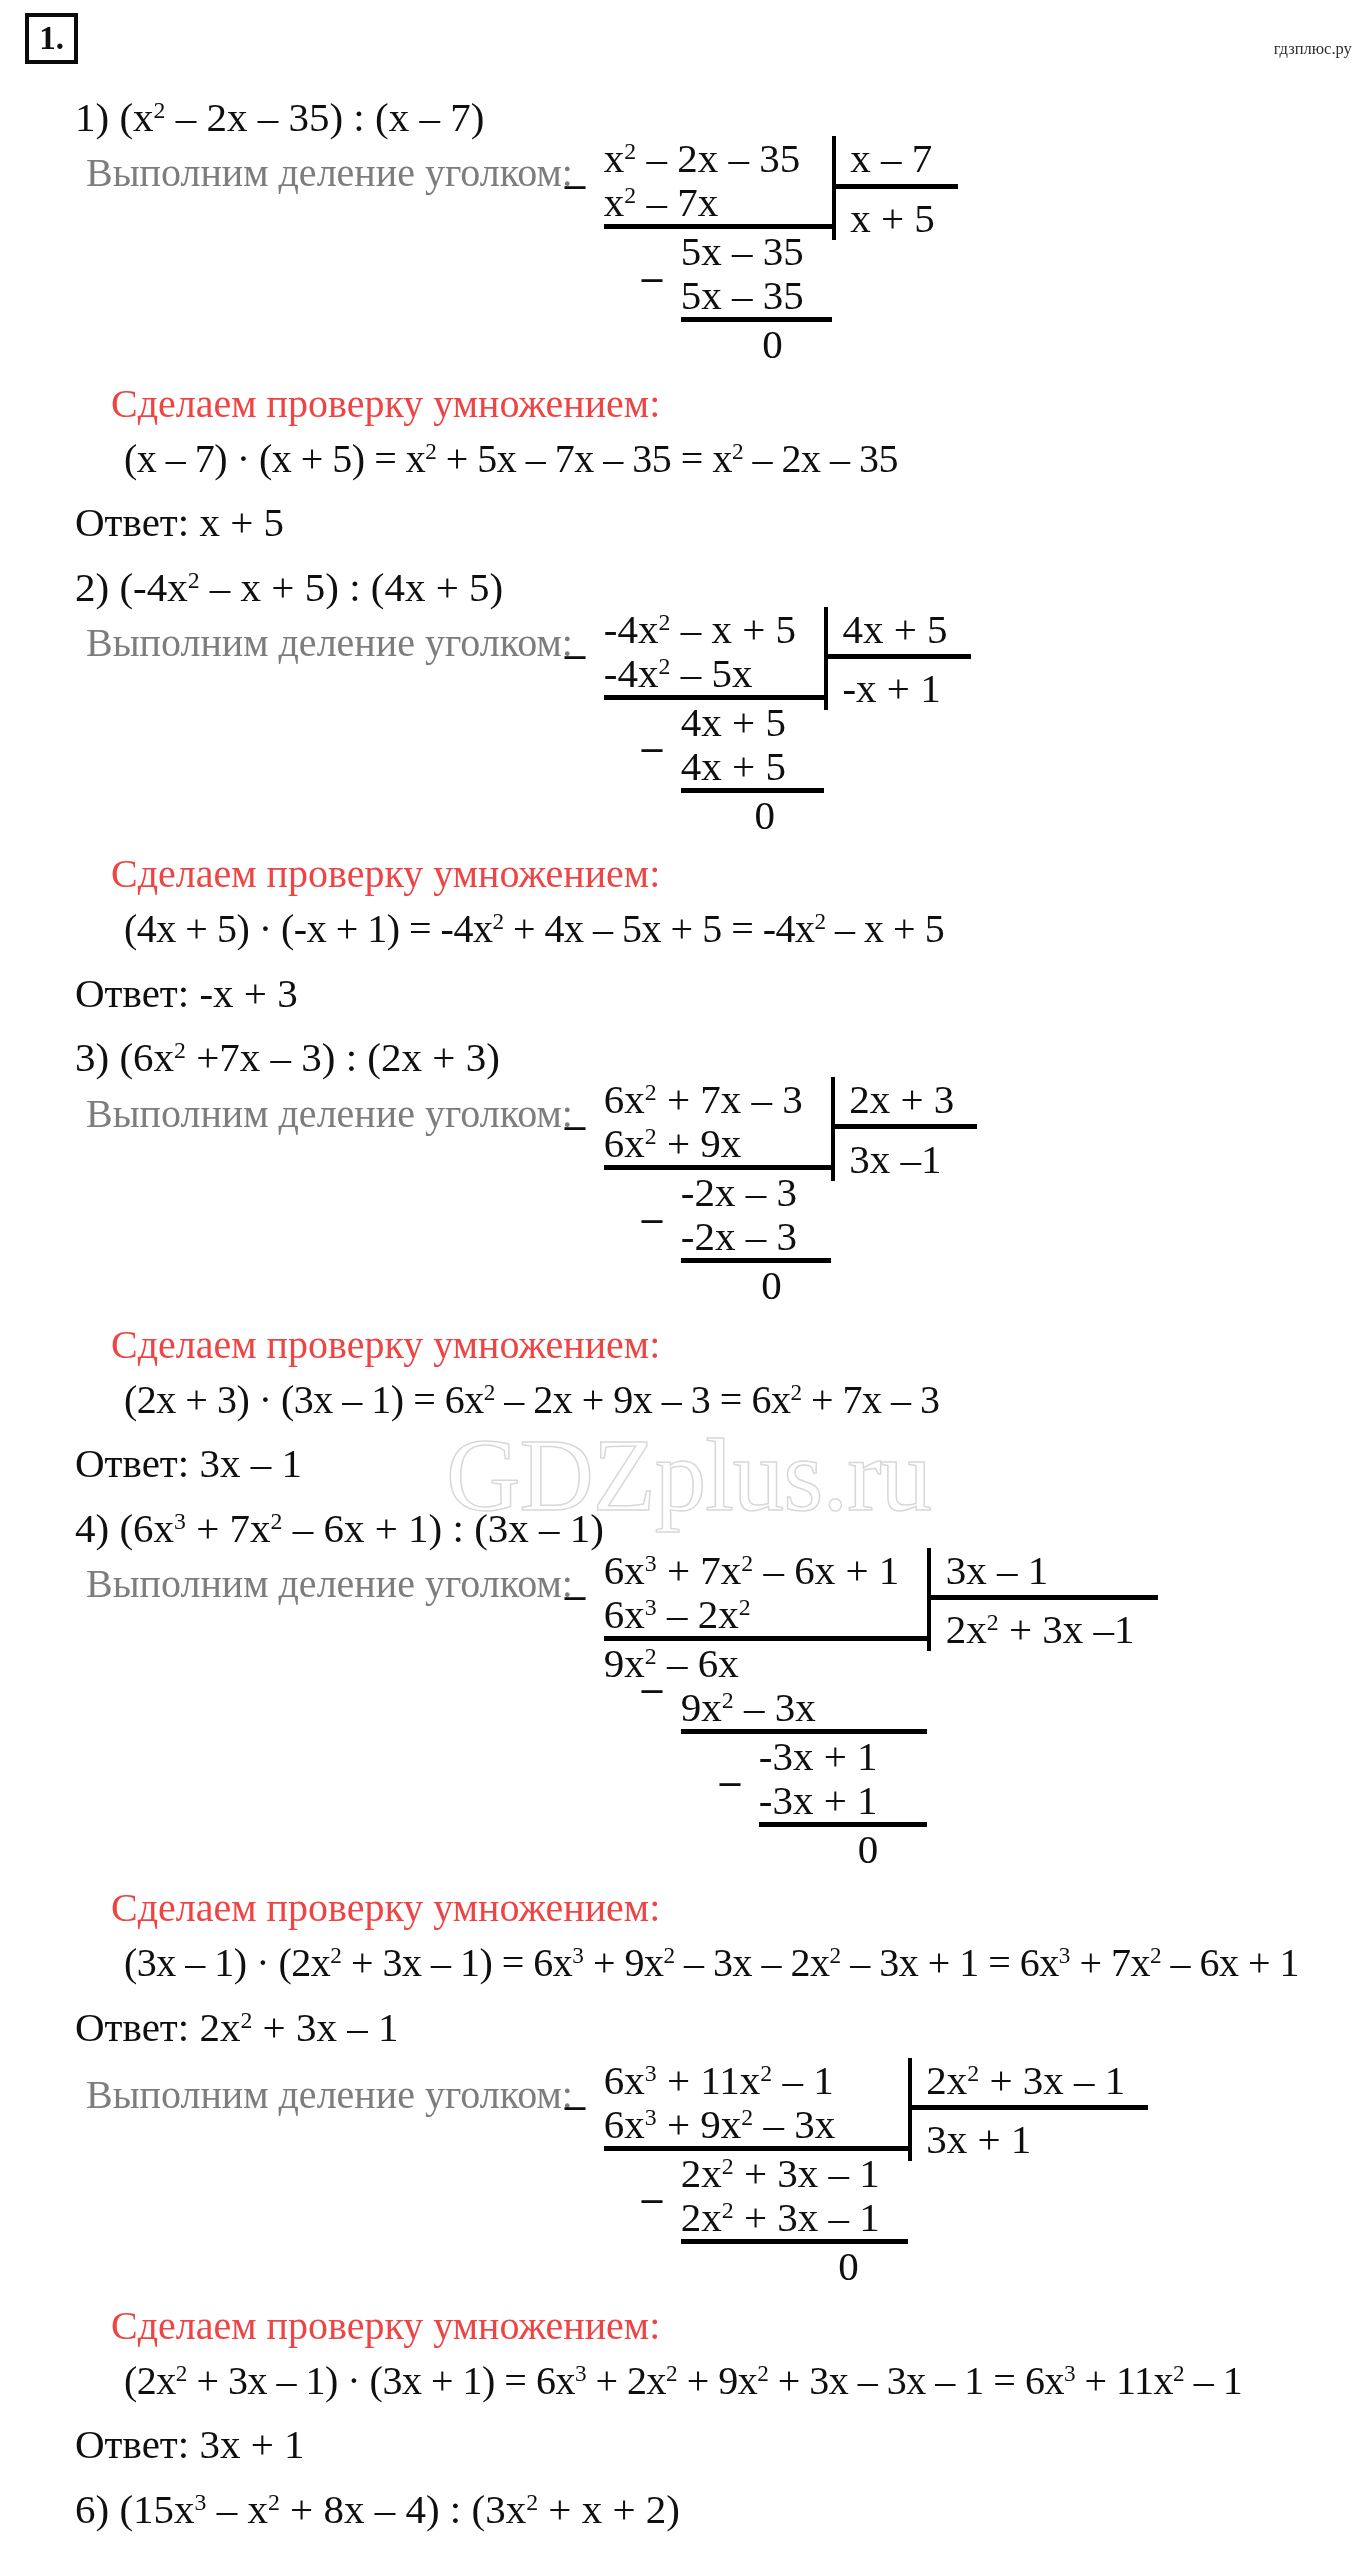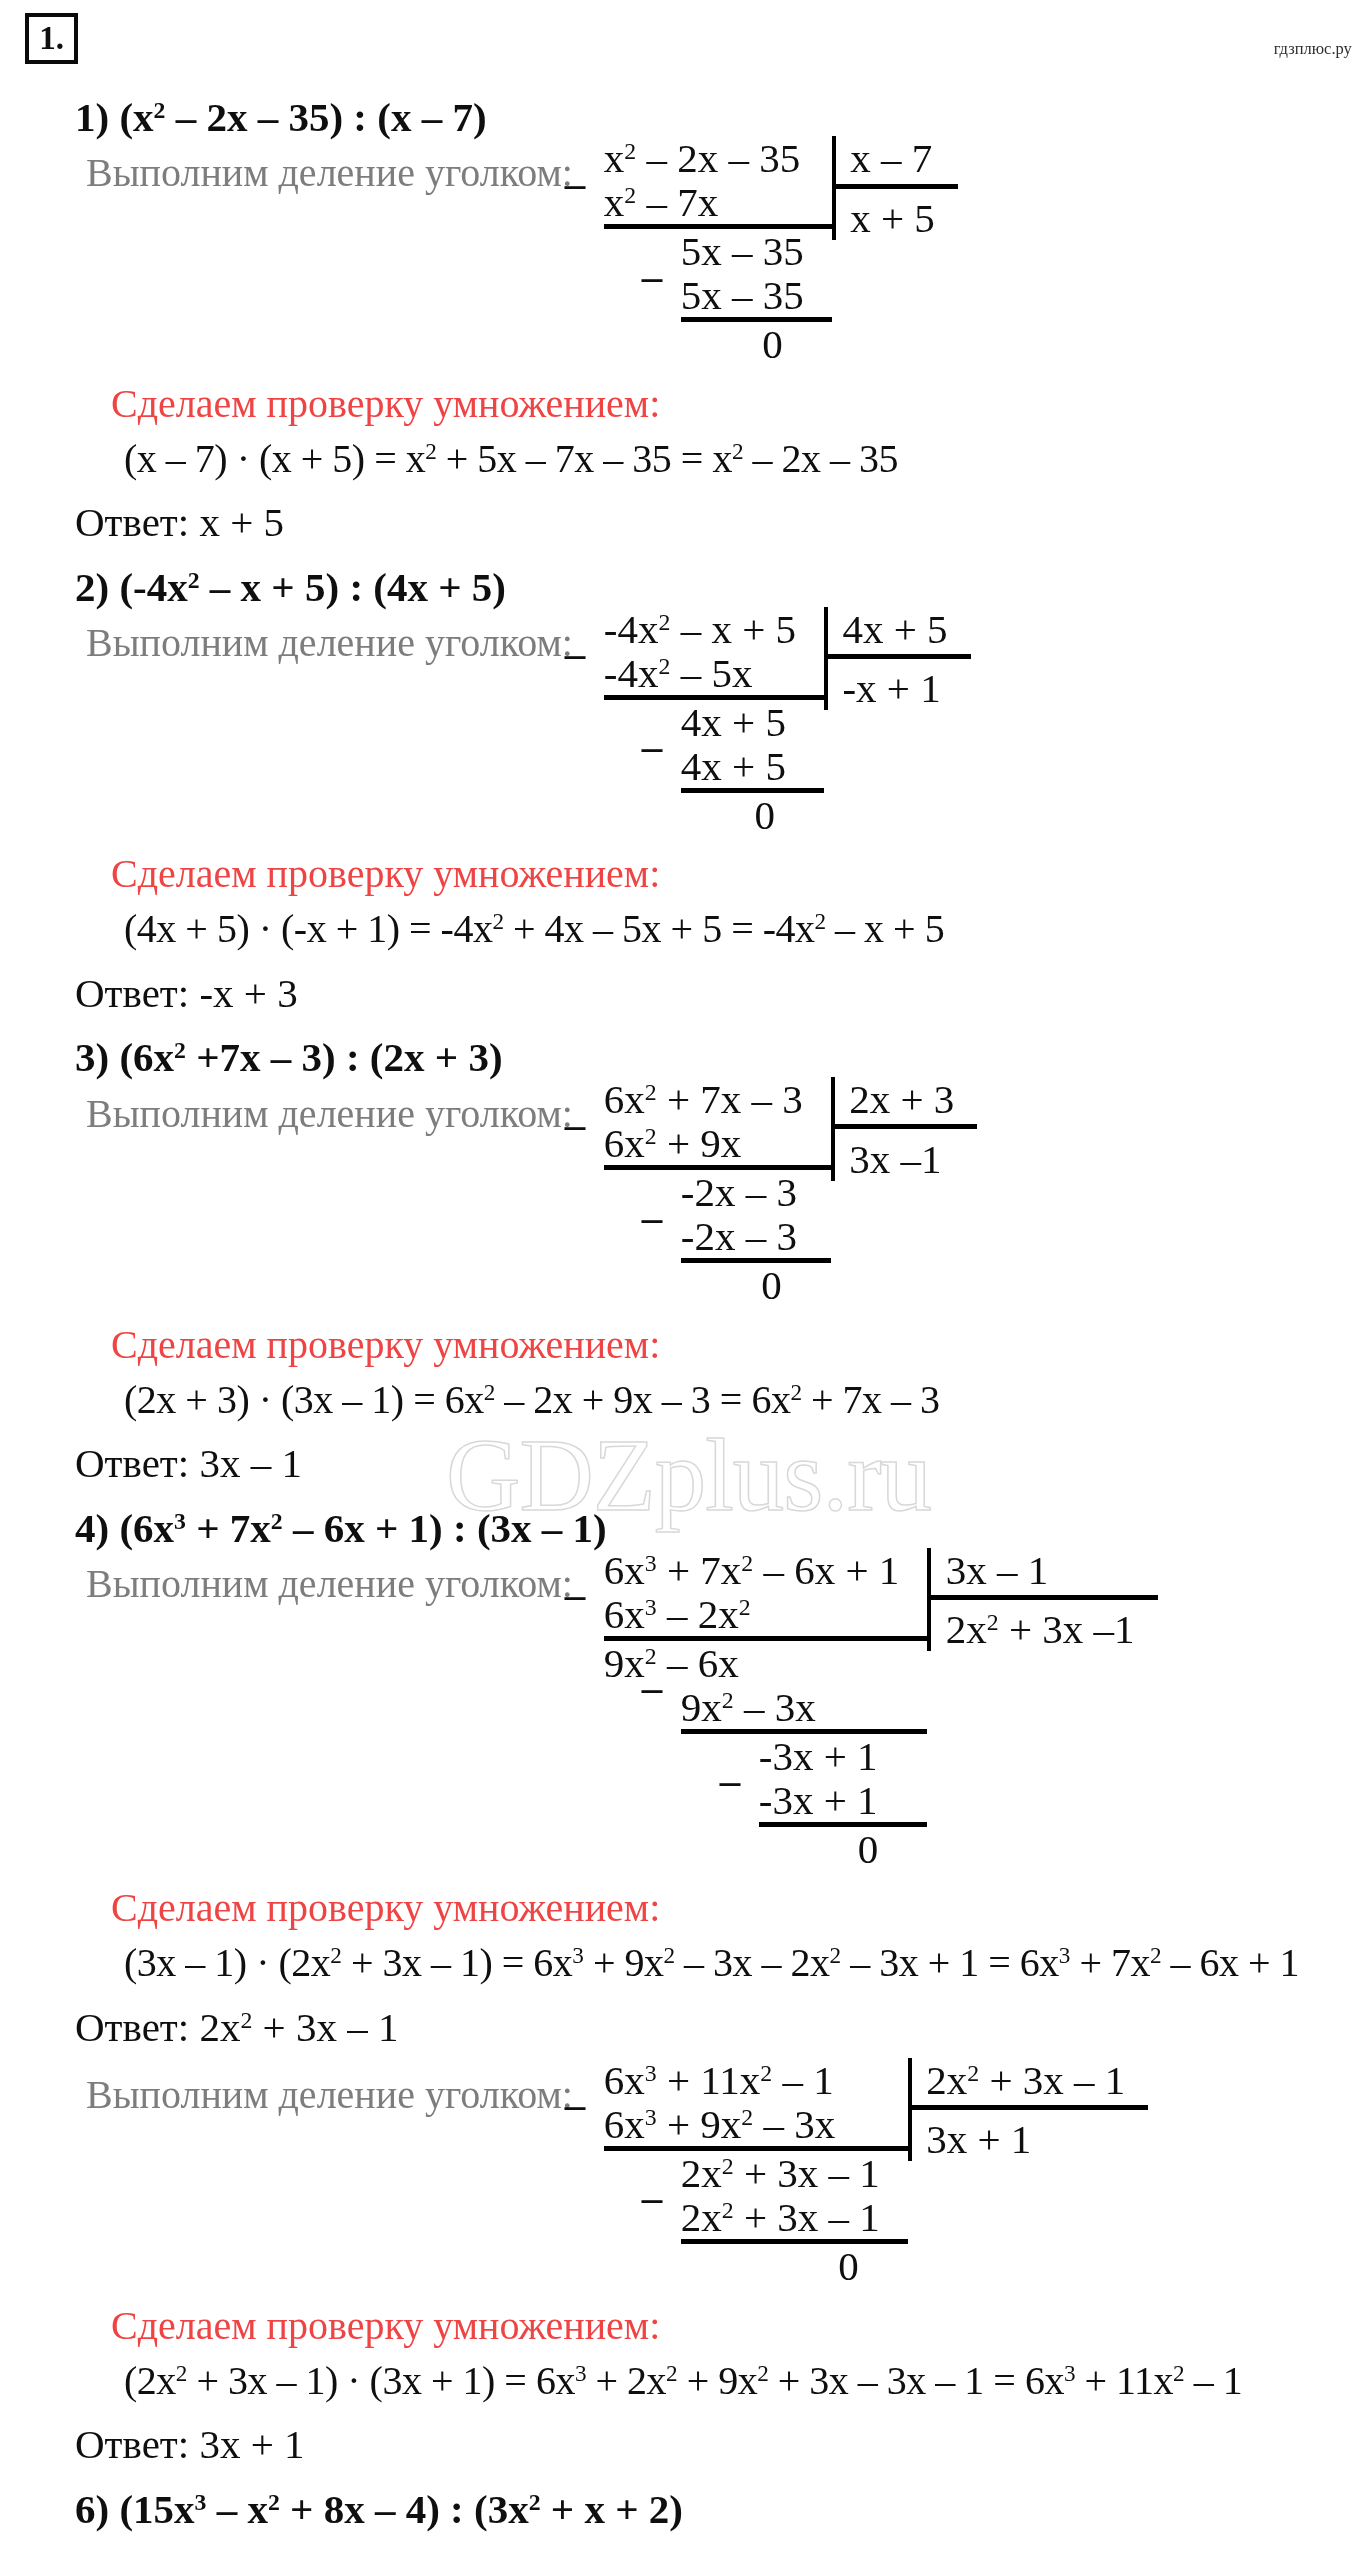--- a/index.html
+++ b/index.html
@@ -22,21 +22,21 @@
     letter-spacing:0px;z-index:2;margin-top:36px;
   }
   .site-mark-center{
     position:absolute;left:446px;top:1416px;z-index:0;
     font-size:103px;letter-spacing:-1px;color:rgba(255,255,255,0);
     -webkit-text-stroke:1.5px #d8d8d8;white-space:nowrap;pointer-events:none;
   }
 
   
   .statement{
-    font-size:41px;line-height:49px;margin:15.5px 0 2.1px 75px;white-space:nowrap;font-weight:bold;
+    font-size:41px;line-height:49px;margin:15.5px 0 2.1px 75px;white-space:nowrap;
   }
   .work-row{
     display:flex;align-items:flex-start;padding-left:86px;margin-bottom:13.4px;
   }
   .work-label{
     font-size:40px;line-height:48px;color:#7d7d7d;white-space:nowrap;margin-top:5.2px;
   }
   .division{
     display:flex;align-items:flex-end;margin-left:31px;margin-top:-7.2px;
     font-size:41px;

